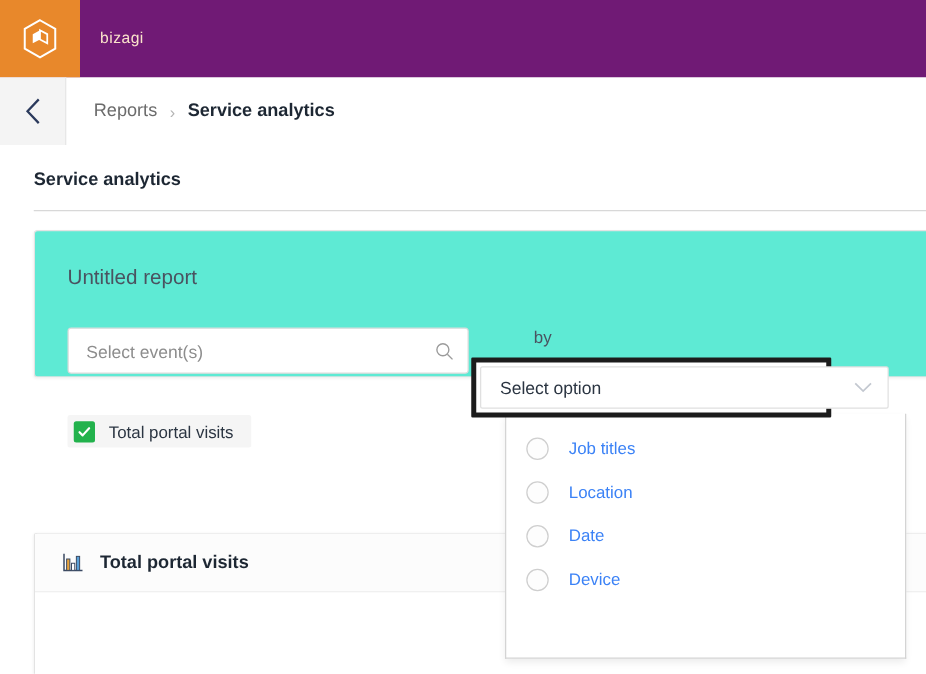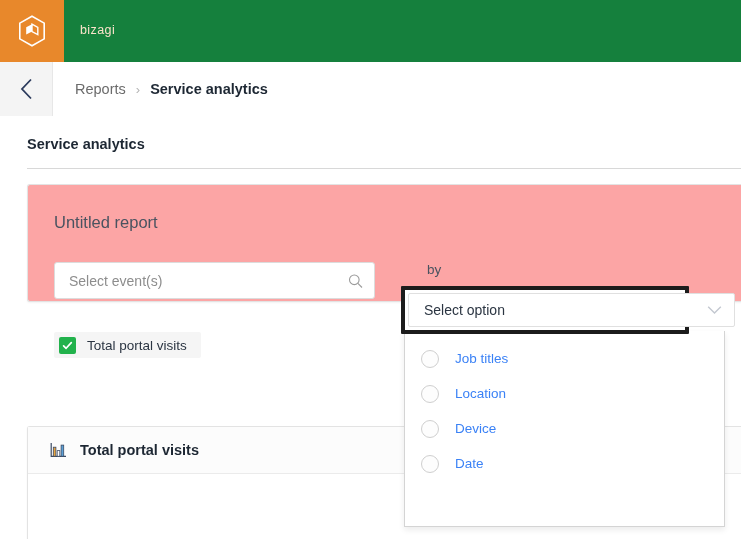--- a/index.html
+++ b/index.html
@@ -20,21 +20,21 @@
     height: 539px;
     overflow: hidden;
   }
 
   
   .header {
     position: absolute;
     left: 0; top: 0;
     width: 741px;
     height: 62px;
-    background: #15803d;
+    background: #701a75;
     display: flex;
     align-items: stretch;
   }
   .logo-block {
     width: 64px;
     height: 62px;
     background: #e8882b;
     display: flex;
     align-items: center;
     justify-content: center;
@@ -130,21 +130,21 @@
     height: 1px;
     background: #d8d8d8;
   }
 
   
   .report-card {
     position: absolute;
     left: 27px; top: 68px;
     width: 714px;
     height: 116px;
-    background: #fca5a5;
+    background: #5eead4;
     border: 1px solid #e3e3e3;
     border-right: none;
     border-radius: 3px 0 0 3px;
     box-shadow: 0 1px 2px rgba(0,0,0,0.05);
   }
   .report-title {
     position: absolute;
     left: 26px; top: 28px;
     font-size: 16.5px;
     color: #4a5360;
@@ -217,21 +217,21 @@
   .chip-label {
     font-size: 13.5px;
     color: #2b3542;
     margin-left: 11px;
     white-space: nowrap;
   }
 
   
   .select-wrap {
     position: absolute;
-    left: 401px;
+    left: 377px;
     top: 286px;
     width: 288px;
     height: 48px;
     border: 4px solid #1c1c1c;
     border-radius: 1px;
     background: #ffffff;
     box-sizing: border-box;
     z-index: 30;
   }
   .select-inner {
@@ -410,25 +410,25 @@
     <div class="opt">
       <span class="radio"></span>
       <span class="opt-label">Job titles</span>
     </div>
     <div class="opt">
       <span class="radio"></span>
       <span class="opt-label">Location</span>
     </div>
     <div class="opt">
       <span class="radio"></span>
-      <span class="opt-label">Device</span>
+      <span class="opt-label">Date</span>
     </div>
     <div class="opt">
       <span class="radio"></span>
-      <span class="opt-label">Date</span>
+      <span class="opt-label">Device</span>
     </div>
   </div>
 
   <div class="select-wrap">
     <div class="select-inner">
       <span class="select-value">Select option</span>
       <svg class="chev-down" viewBox="0 0 15 9">
         <polyline points="1.2,1.2 7.5,7.4 13.8,1.2" fill="none" stroke="#c3c8d0" stroke-width="1.4"></polyline>
       </svg>
     </div>

